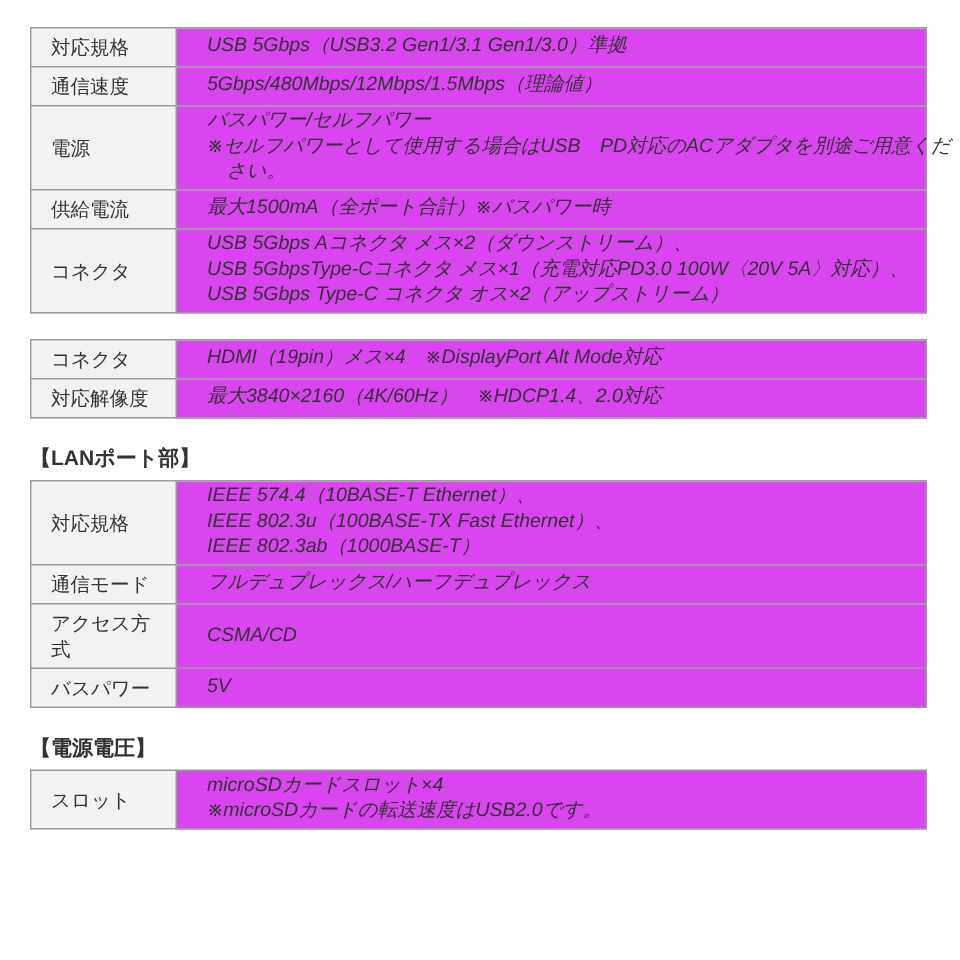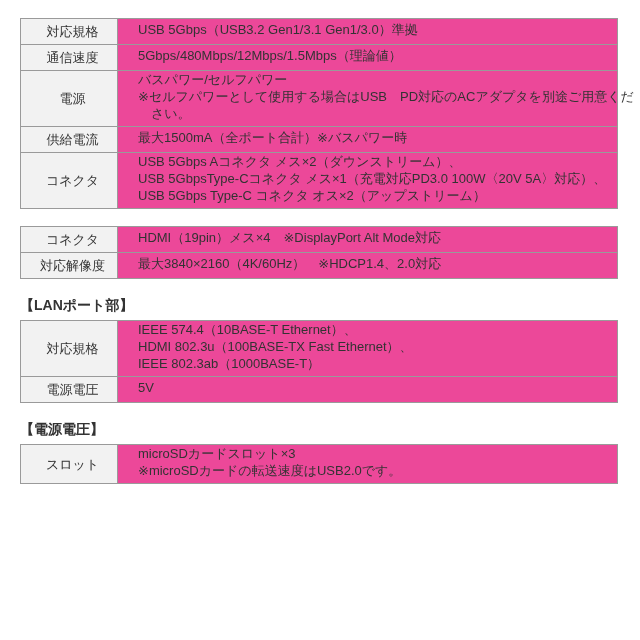--- a/index.html
+++ b/index.html
@@ -29,26 +29,27 @@
   col.col-label { width: 97px; }
   .spec-table th, .spec-table td {
     border: 1px solid var(--border-color, #9a9a9a);
     font-size: 13px;
     line-height: 17px;
     vertical-align: middle;
   }
   .spec-table th {
     background: var(--label-bg, #f2f2f2);
     font-weight: 400;
-    text-align: center;
+    text-align: left;
     padding: 4px 6px 4px 13px;
   }
   .spec-table td {
-    background: #ec4899;
+    background: #d946ef;
     padding: 0 8px 4px 20px;
+    font-style: italic;
   }
   .value-line { white-space: nowrap; }
 </style>
 </head>
 <body>
 
 <div id="doc">
   <section class="spec-section">
     <table class="spec-table">
       <colgroup>
@@ -127,49 +128,61 @@
     <table class="spec-table">
       <colgroup>
         <col class="col-label">
         <col class="col-value">
       </colgroup>
       <tbody>
   <tr>
     <th class="label-cell">対応規格</th>
     <td class="value-cell">
               <div class="value-line">IEEE 574.4（10BASE-T Ethernet）、</div>
-              <div class="value-line">HDMI 802.3u（100BASE-TX Fast Ethernet）、</div>
+              <div class="value-line">IEEE 802.3u（100BASE-TX Fast Ethernet）、</div>
               <div class="value-line">IEEE 802.3ab（1000BASE-T）</div>
             </td>
   </tr>
 
+  <tr>
+    <th class="label-cell">通信モード</th>
+    <td class="value-cell">
+              <div class="value-line">フルデュプレックス/ハーフデュプレックス</div>
+            </td>
+  </tr>
 
+  <tr>
+    <th class="label-cell">アクセス方式</th>
+    <td class="value-cell">
+              <div class="value-line">CSMA/CD</div>
+            </td>
+  </tr>
 
 
   <tr>
-    <th class="label-cell">電源電圧</th>
+    <th class="label-cell">バスパワー</th>
     <td class="value-cell">
               <div class="value-line">5V</div>
             </td>
   </tr>
 </tbody>
     </table>
   </section>
 
   <section class="spec-section">
     <h2 class="section-title">【電源電圧】</h2>
     <table class="spec-table">
       <colgroup>
         <col class="col-label">
         <col class="col-value">
       </colgroup>
       <tbody>
   <tr>
     <th class="label-cell">スロット</th>
     <td class="value-cell">
-              <div class="value-line">microSDカードスロット×3</div>
+              <div class="value-line">microSDカードスロット×4</div>
               <div class="value-line">※microSDカードの転送速度はUSB2.0です。</div>
             </td>
   </tr>
 </tbody>
     </table>
   </section>
 </div>
 
 </body></html>

